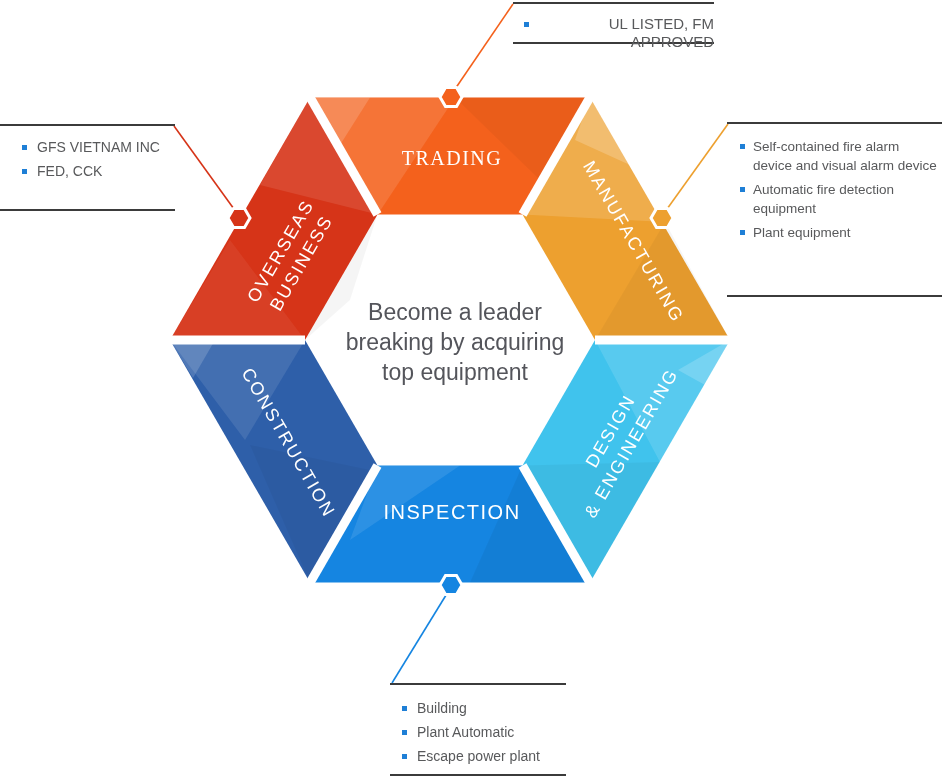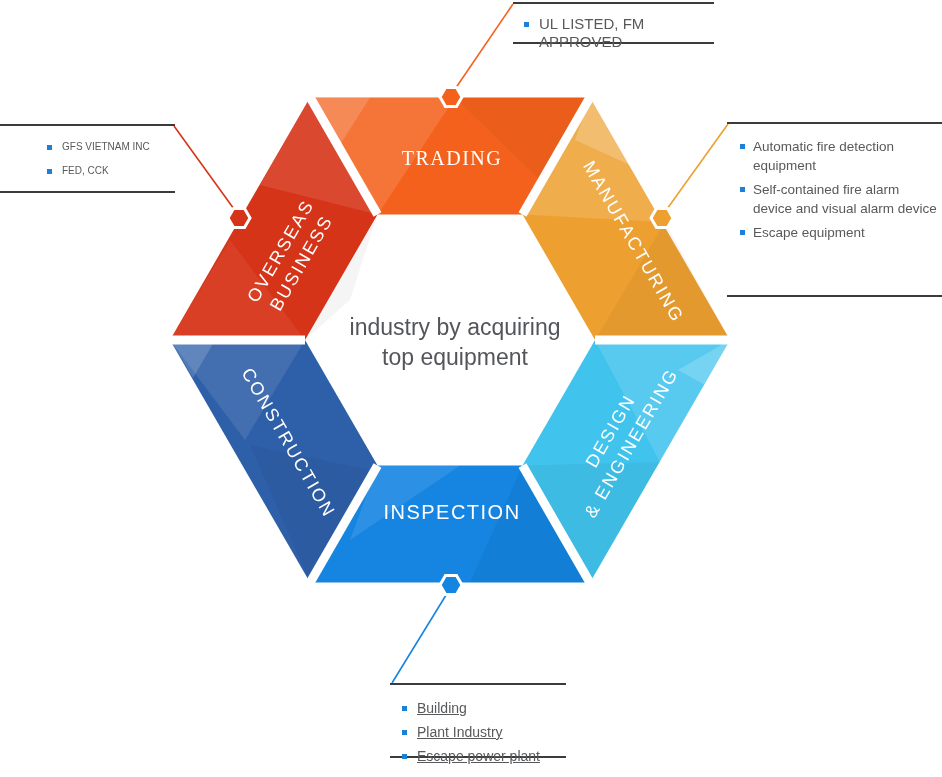--- a/index.html
+++ b/index.html
@@ -19,30 +19,30 @@
   .center-msg{position:absolute;left:455px;top:342px;transform:translate(-50%,-50%);
               text-align:center;color:#54555b;font-size:23px;line-height:30px;white-space:nowrap;}
 
   
   .callout{position:absolute;box-sizing:border-box;
            border-top:2px solid #3b3b3b;border-bottom:2px solid #3b3b3b;
            color:#58595b;}
   .co-item{display:flex;align-items:flex-start;}
   .bullet{width:5px;height:5px;background:#1e7fd6;flex:0 0 5px;}
   .callout-top{left:513px;top:2px;width:201px;height:42px;padding:11px 0 0 11px;font-size:15px;}
-  .callout-top .co-item{line-height:18px;}
+  .callout-top .co-item{line-height:18px;text-align:right;}
   .callout-top .bullet{margin:7px 10px 0 0;}
-  .callout-left{left:0;top:124px;width:175px;height:69px;padding:9px 0 0 47px;font-size:10px;}
+  .callout-left{left:0;top:124px;width:175px;height:87px;padding:9px 0 0 22px;font-size:14px;}
   .callout-left .co-item{line-height:24px;}
   .callout-left .bullet{margin:10px 10px 0 0;}
   .callout-right{left:727px;top:122px;width:215px;height:175px;padding:13px 0 0 13px;font-size:13.5px;}
   .callout-right .co-item{line-height:19px;margin-bottom:5px;}
   .callout-right .bullet{margin:7px 8px 0 0;}
   .callout-right .co-text{width:189px;}
-  .callout-bottom{left:390px;top:683px;width:176px;height:75px;padding:11px 0 4px 12px;font-size:14px;text-decoration:underline;}
+  .callout-bottom{left:390px;top:683px;width:176px;height:93px;padding:11px 0 4px 12px;font-size:14px;}
   .callout-bottom .co-item{line-height:24px;}
   .callout-bottom .bullet{margin:10px 10px 0 0;}
 </style>
 </head>
 <body>
 
 <div class="stage">
 
   <svg width="942" height="777" viewBox="0 0 942 777">
 
@@ -114,21 +114,22 @@
     <div>&amp; ENGINEERING</div>
   </div>
   <div class="seg-label" style="left:452px;top:512px;">INSPECTION</div>
   <div class="seg-label small rot60" style="left:288px;top:443px;">CONSTRUCTION</div>
   <div class="seg-label small two-line rotm60" style="left:291px;top:257px;">
     <div>OVERSEAS</div>
     <div>BUSINESS</div>
   </div>
 
   <div class="center-msg">
-    <div>industry by acquiring</div>
+    <div>Become a leader</div>
+    <div>breaking by acquiring</div>
     <div>top equipment</div>
   </div>
 
   <div class="callout callout-top">
     <div class="co-item">
       <span class="bullet"></span>
       <span class="co-text">UL LISTED, FM APPROVED</span>
     </div>
   </div>
 
@@ -139,40 +140,40 @@
     </div>
     <div class="co-item">
       <span class="bullet"></span>
       <span class="co-text">FED, CCK</span>
     </div>
   </div>
 
   <div class="callout callout-right">
     <div class="co-item">
       <span class="bullet"></span>
+      <span class="co-text">Self-contained fire alarm device and visual alarm device</span>
+    </div>
+    <div class="co-item">
+      <span class="bullet"></span>
       <span class="co-text">Automatic fire detection equipment</span>
     </div>
     <div class="co-item">
       <span class="bullet"></span>
-      <span class="co-text">Self-contained fire alarm device and visual alarm device</span>
-    </div>
-    <div class="co-item">
-      <span class="bullet"></span>
-      <span class="co-text">Escape equipment</span>
+      <span class="co-text">Plant equipment</span>
     </div>
   </div>
 
   <div class="callout callout-bottom">
     <div class="co-item">
       <span class="bullet"></span>
       <span class="co-text">Building</span>
     </div>
     <div class="co-item">
       <span class="bullet"></span>
-      <span class="co-text">Plant Industry</span>
+      <span class="co-text">Plant Automatic</span>
     </div>
     <div class="co-item">
       <span class="bullet"></span>
       <span class="co-text">Escape power plant</span>
     </div>
   </div>
 
 </div>
 
 </body></html>

